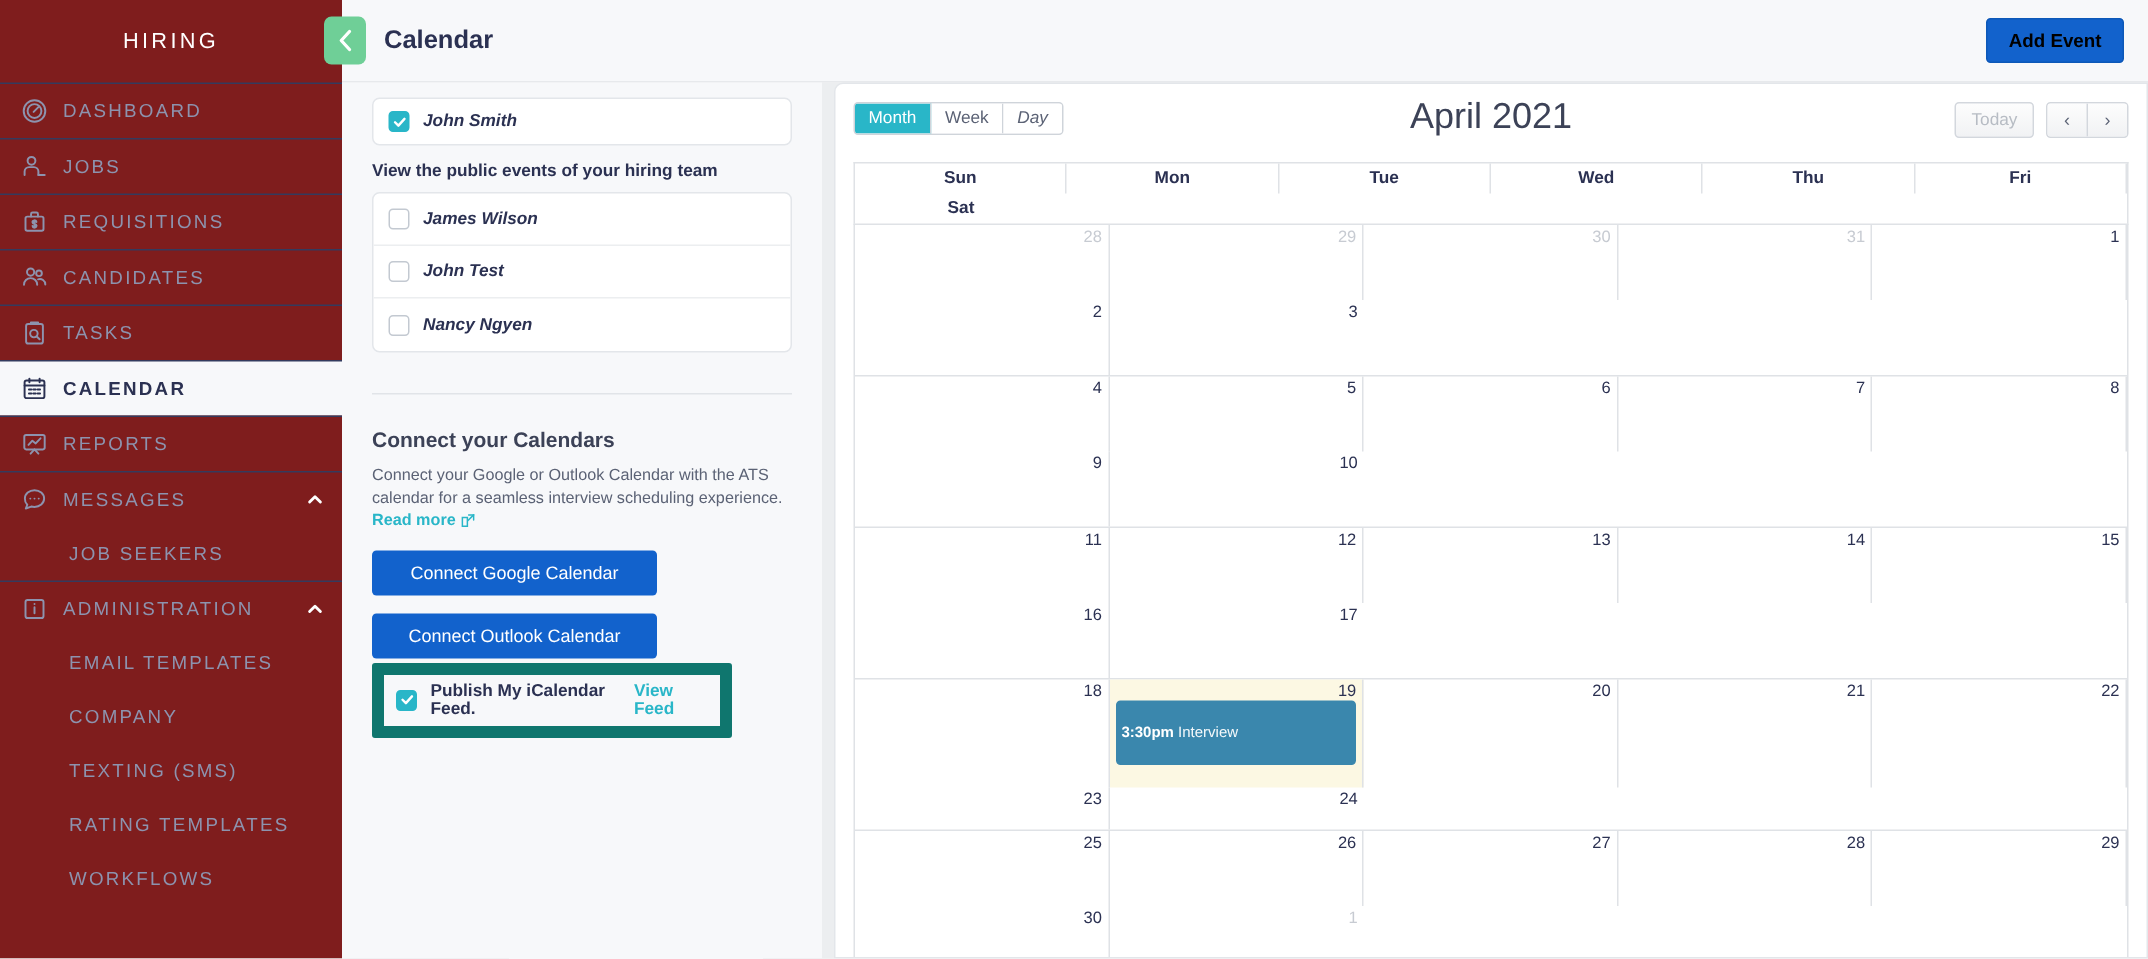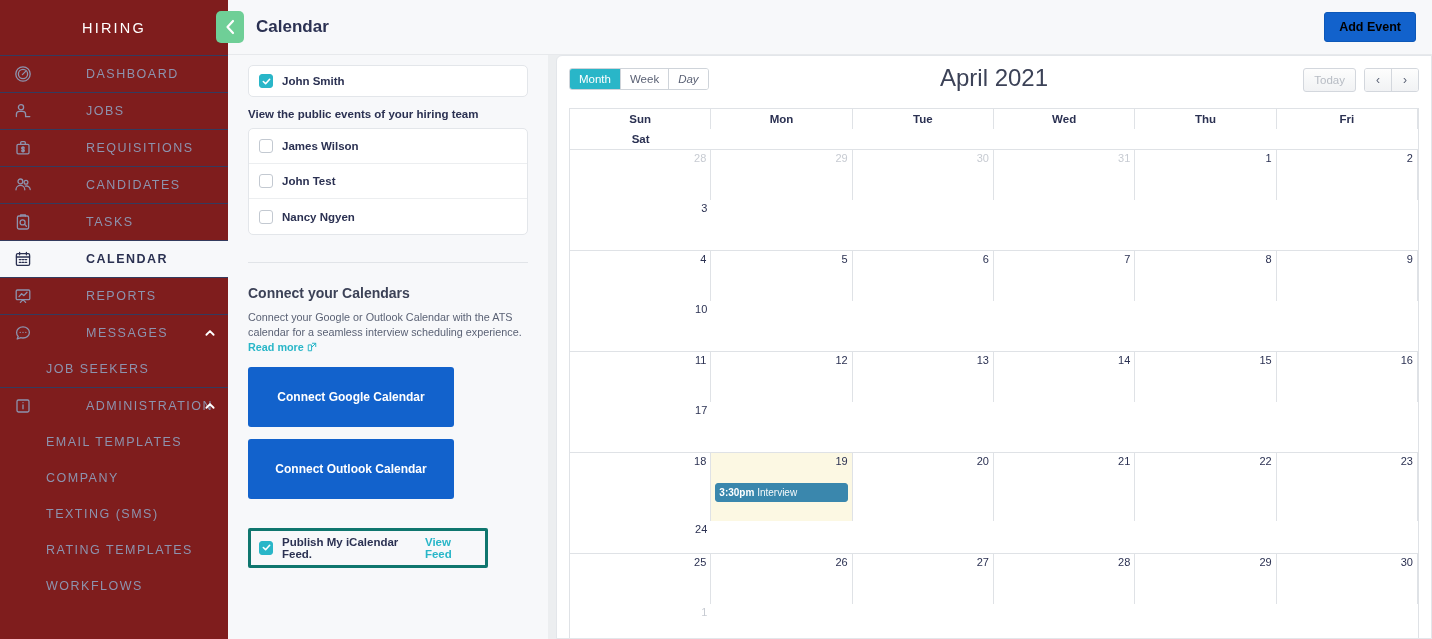--- a/index.html
+++ b/index.html
@@ -37,21 +37,21 @@
     border-top: 1px solid #343b5e;
     position: relative;
     white-space: nowrap;
   }
   .nav-item .ico {
     width: 30px; height: 20px;
     display: flex; align-items: center; justify-content: center;
     flex: 0 0 30px;
   }
   .nav-item .ico svg { display: block; }
-  .nav-item .lbl { padding-left: 4px; margin-left: 44px; }
+  .nav-item .lbl { padding-left: 4px; }
   .nav-item.active {
     background: #f7f8fa;
     color: #2b3152;
     font-weight: 700;
   }
   .nav-item.active .ico svg { stroke: #2b3152; }
   .nav-item .chev {
     position: absolute; right: 12px; top: 50%;
     transform: translateY(-50%);
     width: 12px; height: 12px;
@@ -138,21 +138,21 @@
     border: 1px solid #c3c9d1;
     background: #fff;
     flex: 0 0 14px;
     margin-right: 9px;
     display: flex; align-items: center; justify-content: center;
     cursor: pointer;
   }
   .cb.checked { background: #29b6c8; border-color: #29b6c8; }
   .cb.checked svg { display: block; }
   .cb svg { display: none; }
-  .person-name { font-size: 11.5px; color: #2b3152; font-weight: 700; }
+  .person-name { font-size: 11.5px; color: #2b3152; font-weight: 700; font-style: italic; }
 
   .section-label {
     font-size: 11.5px; color: #2b3152; font-weight: 700;
     margin-bottom: 8px;
   }
   .team-list {
     background: #fff;
     border: 1px solid #e3e6ea;
     border-radius: 5px;
     overflow: hidden;
@@ -171,35 +171,35 @@
   }
   .cc-title { font-size: 14px; color: #3c4257; font-weight: 600; margin-bottom: 9px; }
   .cc-desc { font-size: 10.8px; color: #5b6275; line-height: 1.38; }
   .read-more {
     font-size: 10.8px; color: #29b6c8; font-weight: 700;
     display: inline-flex; align-items: center; gap: 3px;
     cursor: pointer; text-decoration: none;
   }
   .btn-blue {
     display: block;
-    width: 206px;
+    width: 190px;
     background: #1262cc;
     border: none;
     color: #fff;
     font-size: 12px;
-    font-weight: 700;
-    padding: 23px 0;
+    font-weight: 400;
+    padding: 8px 0;
     border-radius: 3px;
     margin-top: 12px;
     cursor: pointer;
     font-family: "Liberation Sans", sans-serif;
   }
   .publish-wrap {
-    margin-top: 29px;
-    border: 3px solid #0f766e;
+    margin-top: 3px;
+    border: 8px solid #0f766e;
     border-radius: 2px;
     padding: 5px 8px;
     display: inline-flex; align-items: center;
     width: 240px;
     justify-content: space-between;
   }
   .publish-text { font-size: 11.5px; color: #2b3152; font-weight: 700; }
   .view-feed { font-size: 11.5px; color: #29b6c8; font-weight: 700; cursor: pointer; margin-left: 4px; }
 
   
@@ -280,45 +280,45 @@
   }
   .grid-head div:last-child { border-right: none; }
 
   .grid-body {
     border-left: 1px solid #dfe2e6;
     border-right: 1px solid #dfe2e6;
     border-top: 1px solid #dfe2e6;
   }
   .week-row {
     display: grid;
-    grid-template-columns: repeat(6, 1fr);
+    grid-template-columns: repeat(5, 1fr);
     height: 101px;
     border-bottom: 1px solid #dfe2e6;
   }
   .day-cell {
     border-right: 1px solid #dfe2e6;
     padding: 2px 4px 0 4px;
     position: relative;
   }
   .day-cell:last-child { border-right: none; }
   .day-num {
     text-align: right;
     font-size: 11px;
     color: #2b3152;
   }
   .day-cell.other .day-num { color: #c7cbd2; }
   .day-cell.today { background: #fcf8e3; }
   .evt {
-    margin-top: 16px;
+    margin-top: 0;
     background: #3a87ad;
     border: 1px solid #3a87ad;
     border-radius: 3px;
     color: #fff;
     font-size: 10px;
-    padding: 3px 3px;
+    padding: 15px 3px;
     white-space: nowrap;
     overflow: hidden;
     cursor: pointer;
   }
   .evt b { font-weight: 700; }
   .evt span { font-weight: 400; opacity: .95; }
 </style>
 </head>
 <body>
 

